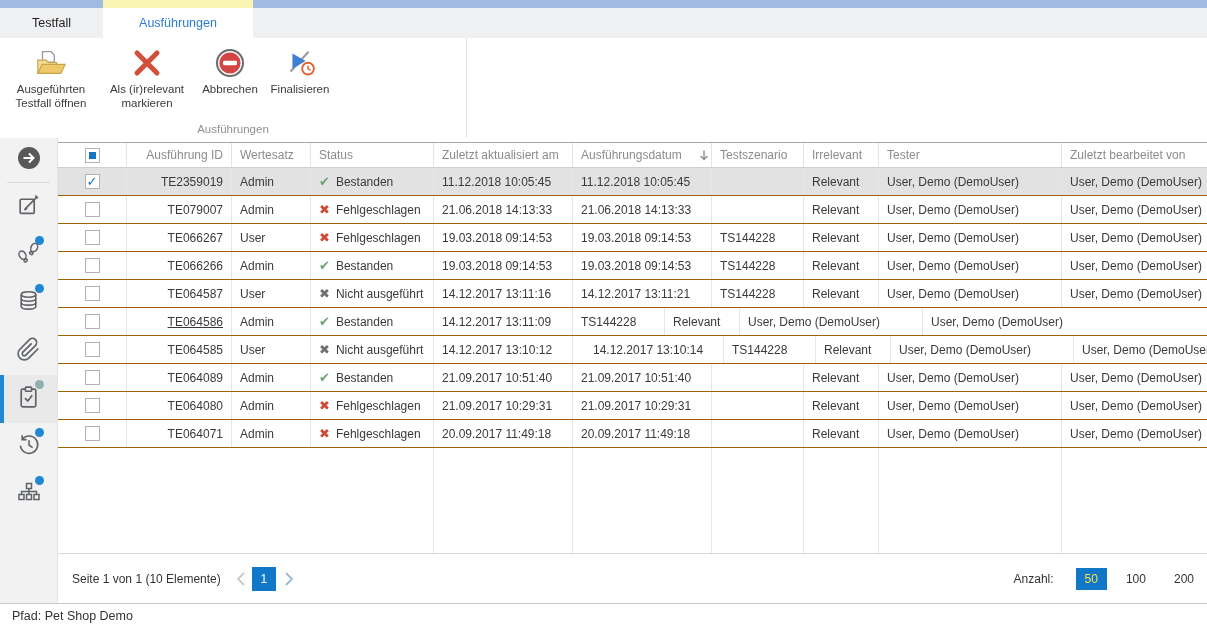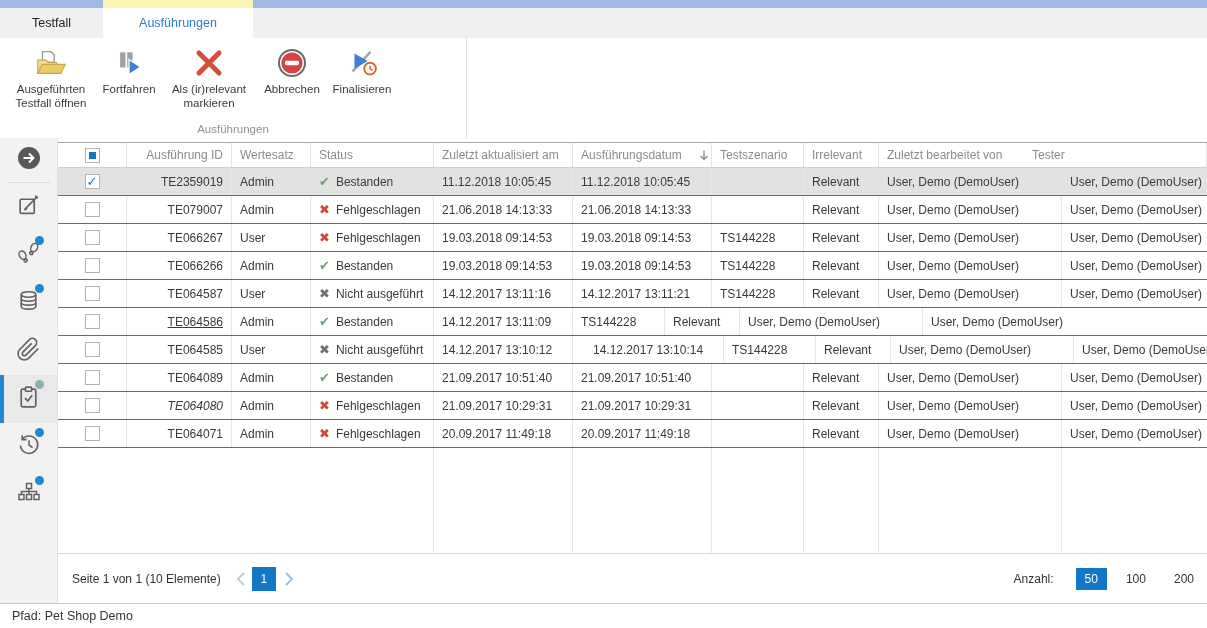--- a/index.html
+++ b/index.html
@@ -71,21 +71,21 @@
   
   .pager { height:50px; border-top:1px solid #d8d8d8; display:flex; align-items:center;
     padding:0 16px 0 14px; background:#fff; }
   .pager-summary { font-size:12px; color:#333; }
   .chev { margin-left:14px; display:inline-flex; align-items:center; }
   .page-box { width:24px; height:24px; background:#1177c9; color:#fff; font-size:12px;
     display:flex; align-items:center; justify-content:center; margin:0 5px; }
   .pager-spacer { flex:1; }
   .anzahl-label { font-size:12px; color:#333; margin-right:12px; }
   .count-opt { font-size:12px; color:#333; padding:4px 9px; margin-left:10px; }
-  .count-opt.sel { background:#1177c9; color:#ffffff; }
+  .count-opt.sel { background:#1177c9; color:#fde047; }
 
   
   .statusbar { height:25px; border-top:1px solid #c8c8c8; background:#fff;
     display:flex; align-items:center; padding-left:12px; font-size:12.5px; color:#333; }
 </style>
 </head>
 <body>
 
 <div class="top-strip">
   <div class="active-tab-marker"></div>
@@ -103,30 +103,20 @@
       <span class="ticon">
         <svg width="34" height="30" viewBox="0 0 36 30">
           <path d="M9 3 h9 l3.5 3.5 V14 H9 z" fill="#fff" stroke="#9a9a9a" stroke-width="1.4"></path>
           <path d="M4 12 h9 l2 2.5 h9 V26 H4 z" fill="#f3dc96" stroke="#c7a54b" stroke-width="1.2"></path>
           <path d="M4 26 l4.5-9.5 H33 L28.5 26 z" fill="#eec869" stroke="#c7a54b" stroke-width="1.2"></path>
         </svg>
       </span>
       <span class="tlabel">Ausgeführten Testfall öffnen</span>
     </div>
 
-    <div class="tb-btn" style="width:60px">
-      <span class="ticon">
-        <svg width="32" height="30" viewBox="0 0 36 30">
-          <rect x="8" y="3" width="6" height="17" fill="#9aa0a6"></rect>
-          <rect x="16" y="3" width="6" height="17" fill="#9aa0a6"></rect>
-          <path d="M18 11 L31 19.5 L18 28 Z" fill="#3f7fd4" stroke="#fff" stroke-width="1.4"></path>
-        </svg>
-      </span>
-      <span class="tlabel">Fortfahren</span>
-    </div>
 
     <div class="tb-btn" style="width:96px">
       <span class="ticon">
         <svg width="30" height="28" viewBox="0 0 30 28">
           <path d="M5 4 L25 24 M25 4 L5 24" stroke="#d1503a" stroke-width="5" stroke-linecap="round"></path>
         </svg>
       </span>
       <span class="tlabel">Als (ir)relevant markieren</span>
     </div>
 
@@ -266,22 +256,22 @@
           <div class="hcell" style="width:139px">
             <span>Ausführungsdatum</span>
             <span class="sort-icon">
               <svg width="12" height="13" viewBox="0 0 12 13">
                   <path d="M6 1.5 v8.5 M2.6 7 L6 10.4 L9.4 7" stroke="#8f8f8f" stroke-width="1.4" fill="none"></path>
                 </svg>
             </span>
           </div>
           <div class="hcell" style="width:92px">Testszenario</div>
           <div class="hcell" style="width:75px">Irrelevant</div>
+          <div class="hcell" style="width:183px">Tester</div>
           <div class="hcell last" style="width:145px">Zuletzt bearbeitet von</div>
-          <div class="hcell" style="width:183px">Tester</div>
         </div>
 
         <div>
             <div class="trow sel">
               <div class="tcell center" style="width: 69px;">
                 <span class="checkbox checked"></span>
               </div>
               <div class="tcell right" style="width: 105px;">TE2359019</div>
               <div class="tcell" style="width: 79px;">Admin</div>
               <div class="tcell" style="width: 123px;">
@@ -410,21 +400,21 @@
               <div class="tcell" style="width: 139px;">21.09.2017 10:51:40</div>
               <div class="tcell" style="width: 92px;"></div>
               <div class="tcell" style="width: 75px;">Relevant</div>
               <div class="tcell" style="width: 183px;">User, Demo (DemoUser)</div>
               <div class="tcell last" style="width: 145px;">User, Demo (DemoUser)</div>
             </div>
             <div class="trow">
               <div class="tcell center" style="width: 69px;">
                 <span class="checkbox"></span>
               </div>
-              <div class="tcell right" style="width: 105px; font-style: italic;">TE064080</div>
+              <div class="tcell right" style="width: 105px;">TE064080</div>
               <div class="tcell" style="width: 79px;">Admin</div>
               <div class="tcell" style="width: 123px;">
                 <span class="sticon st-failed">✖</span>
                 <span>Fehlgeschlagen</span>
               </div>
               <div class="tcell" style="width: 139px;">21.09.2017 10:29:31</div>
               <div class="tcell" style="width: 139px;">21.09.2017 10:29:31</div>
               <div class="tcell" style="width: 92px;"></div>
               <div class="tcell" style="width: 75px;">Relevant</div>
               <div class="tcell" style="width: 183px;">User, Demo (DemoUser)</div>

